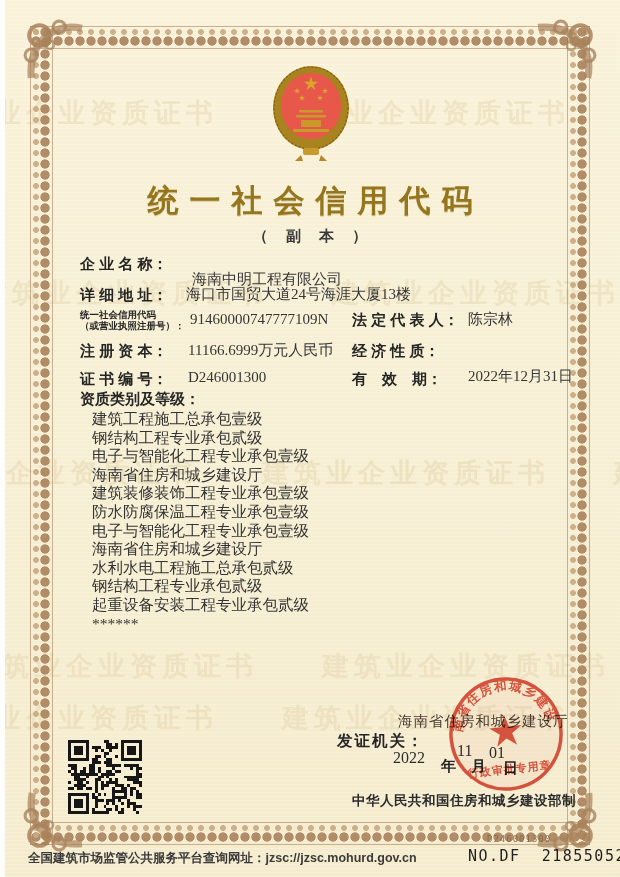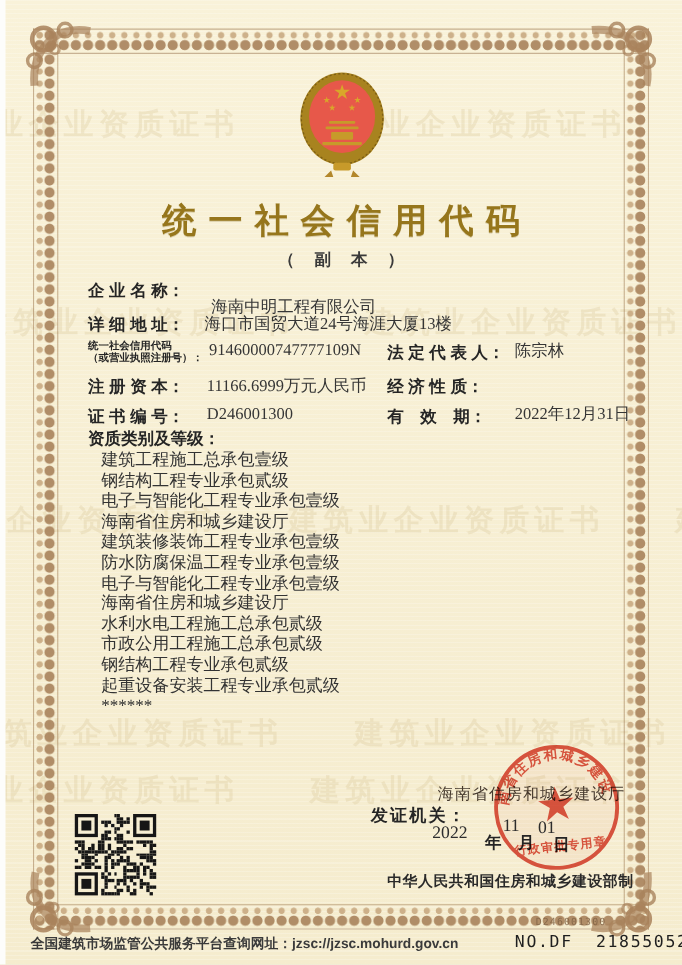--- a/index.html
+++ b/index.html
@@ -184,21 +184,20 @@
   <div class="qual-list">
     <div>建筑工程施工总承包壹级</div>
     <div>钢结构工程专业承包贰级</div>
     <div>电子与智能化工程专业承包壹级</div>
     <div>海南省住房和城乡建设厅</div>
     <div>建筑装修装饰工程专业承包壹级</div>
     <div>防水防腐保温工程专业承包壹级</div>
     <div>电子与智能化工程专业承包壹级</div>
     <div>海南省住房和城乡建设厅</div>
     <div>水利水电工程施工总承包贰级</div>
-    <div>市政公用工程施工总承包贰级</div>
     <div>钢结构工程专业承包贰级</div>
     <div>起重设备安装工程专业承包贰级</div>
     <div>******</div>
   </div>
 
   <div class="authority-name">海南省住房和城乡建设厅</div>
   <div class="issue-label">发证机关：</div>
   <div class="dt" style="left:393px;top:749px">2022</div>
   <div class="dt-unit" style="left:441px;top:757px">年</div>
   <div class="dt" style="left:457px;top:742px">11</div>

